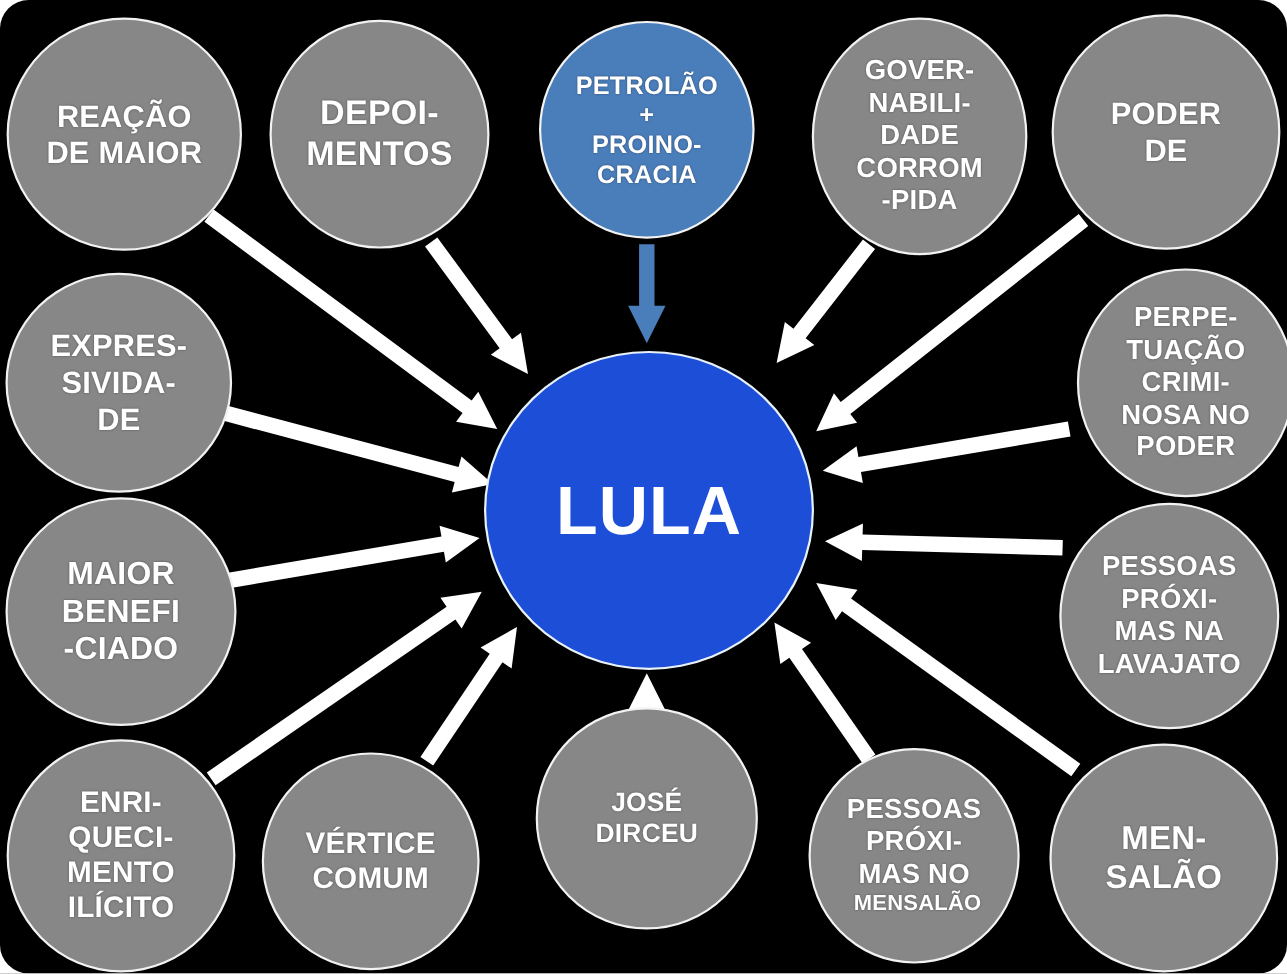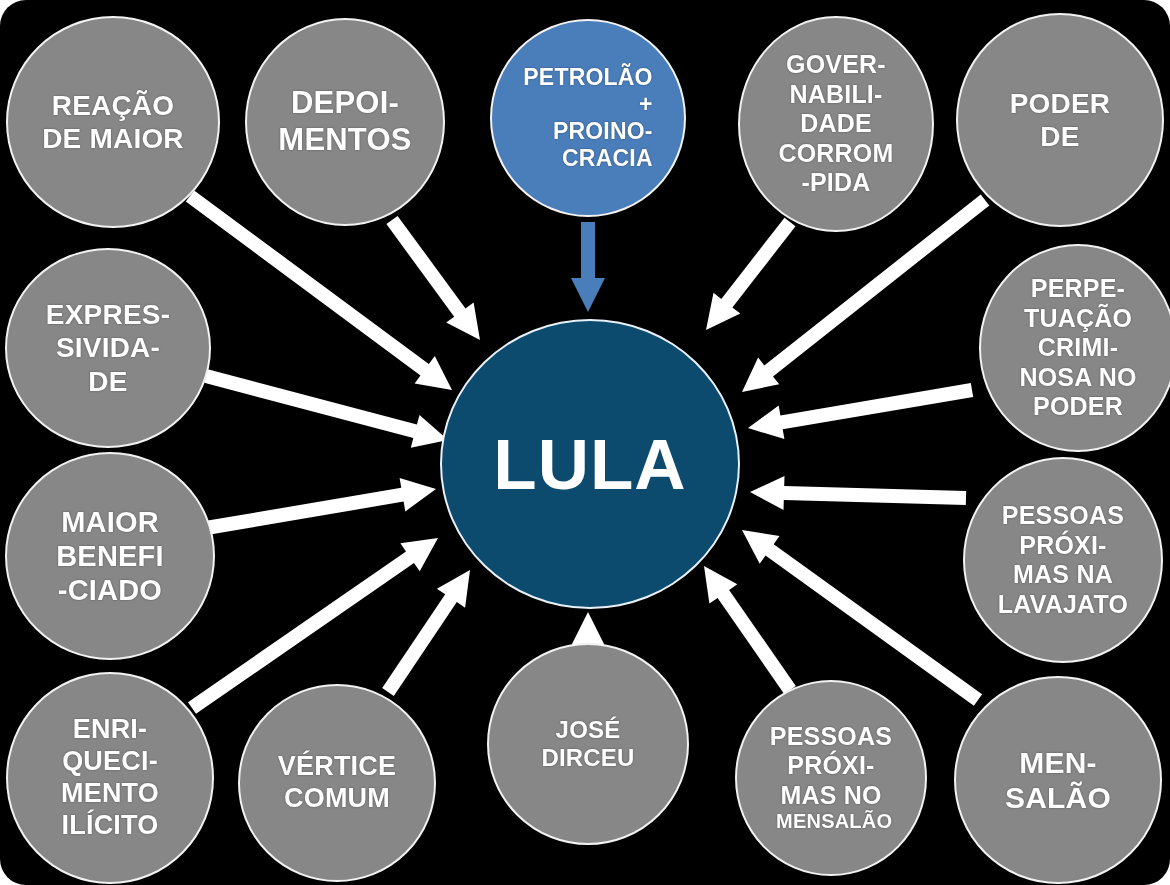--- a/index.html
+++ b/index.html
@@ -95,21 +95,21 @@
             <span class="ln">REAÇÃO</span>
             <span class="ln">DE MAIOR</span>
           </span>
         </div>
         <div class="node gray" style="left: 245px; top: 18px; width: 200px; height: 208px; font-size: 31px;">
           <span class="lbl">
             <span class="ln">DEPOI-</span>
             <span class="ln">MENTOS</span>
           </span>
         </div>
-        <div class="node blue" style="left: 490px; top: 19px; width: 196px; height: 198px; font-size: 23px; text-align: right;">
+        <div class="node blue" style="left: 490px; top: 19px; width: 196px; height: 198px; font-size: 23px;">
           <span class="lbl">
             <span class="ln">PETROLÃO</span>
             <span class="ln">+</span>
             <span class="ln">PROINO-</span>
             <span class="ln">CRACIA</span>
           </span>
         </div>
         <div class="node gray" style="left: 738px; top: 16px; width: 196px; height: 216px; font-size: 25px;">
           <span class="lbl">
             <span class="ln">GOVER-</span>
@@ -184,17 +184,17 @@
             <span class="ln small">MENSALÃO</span>
           </span>
         </div>
         <div class="node gray" style="left: 954px; top: 676px; width: 208px; height: 208px; font-size: 30px;">
           <span class="lbl">
             <span class="ln">MEN-</span>
             <span class="ln">SALÃO</span>
           </span>
         </div>
       </div>
-    <div id="center-node" style="left: 440px; top: 319px; width: 296px; height: 286px; font-size: 71px; background: #0c4a6e;">
+    <div id="center-node" style="left: 440px; top: 319px; width: 296px; height: 286px; font-size: 62px; background: #1d4ed8;">
       <span>LULA</span>
     </div>
   </div>
 </div>
 
 </body></html>

